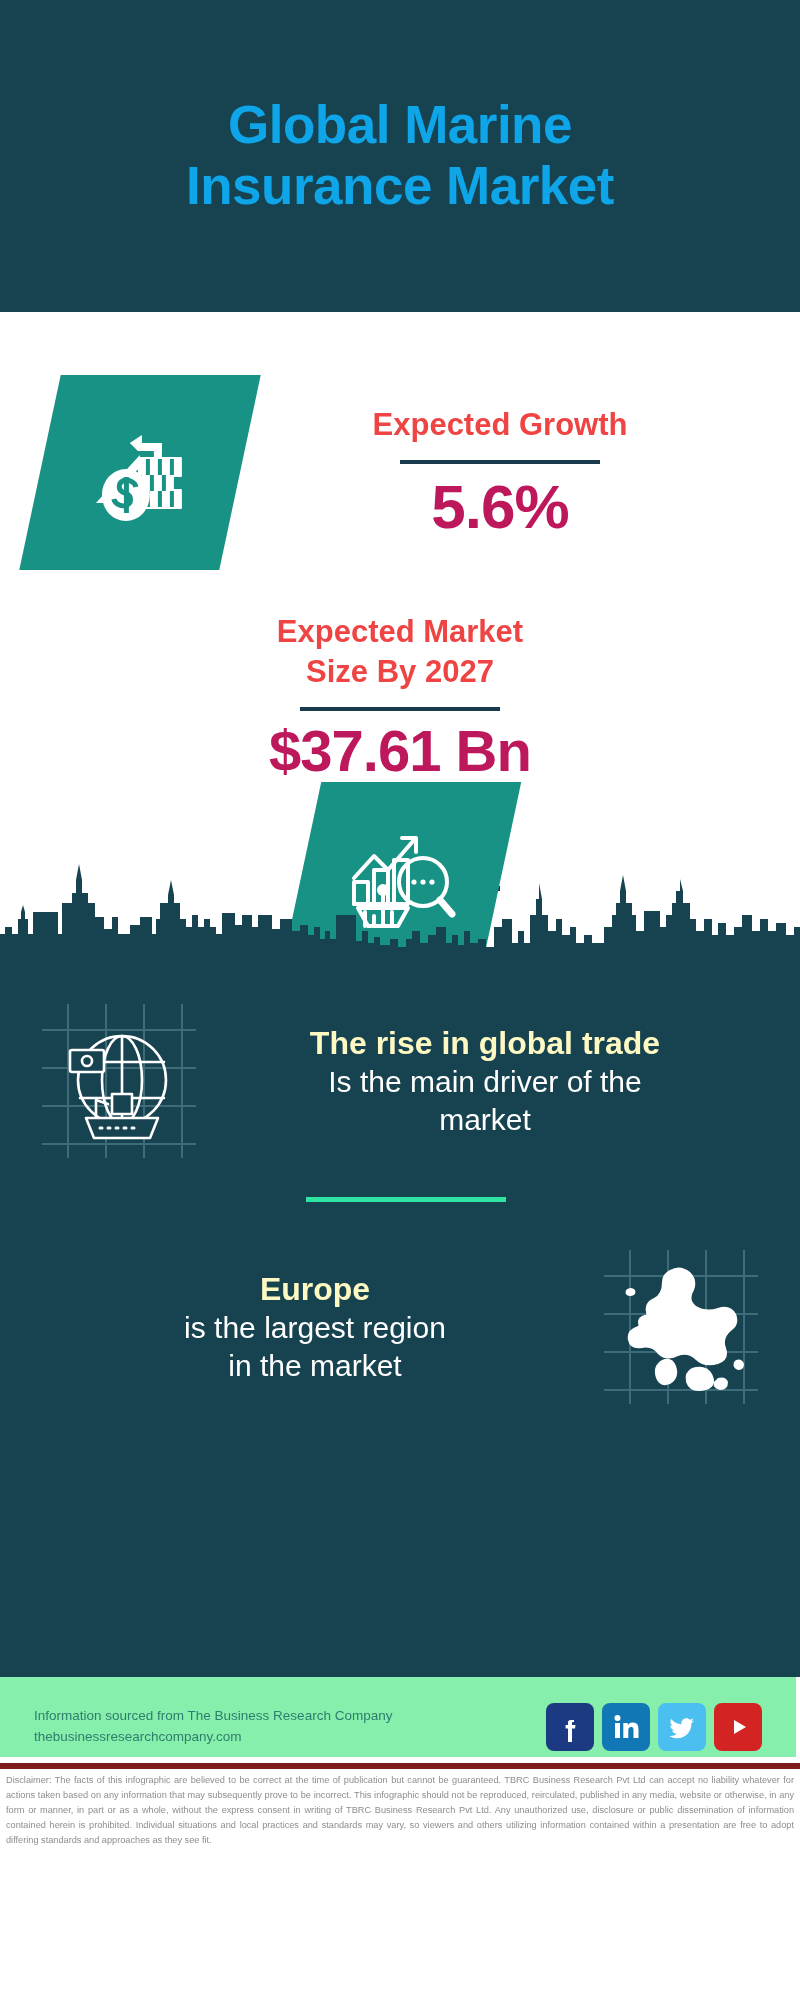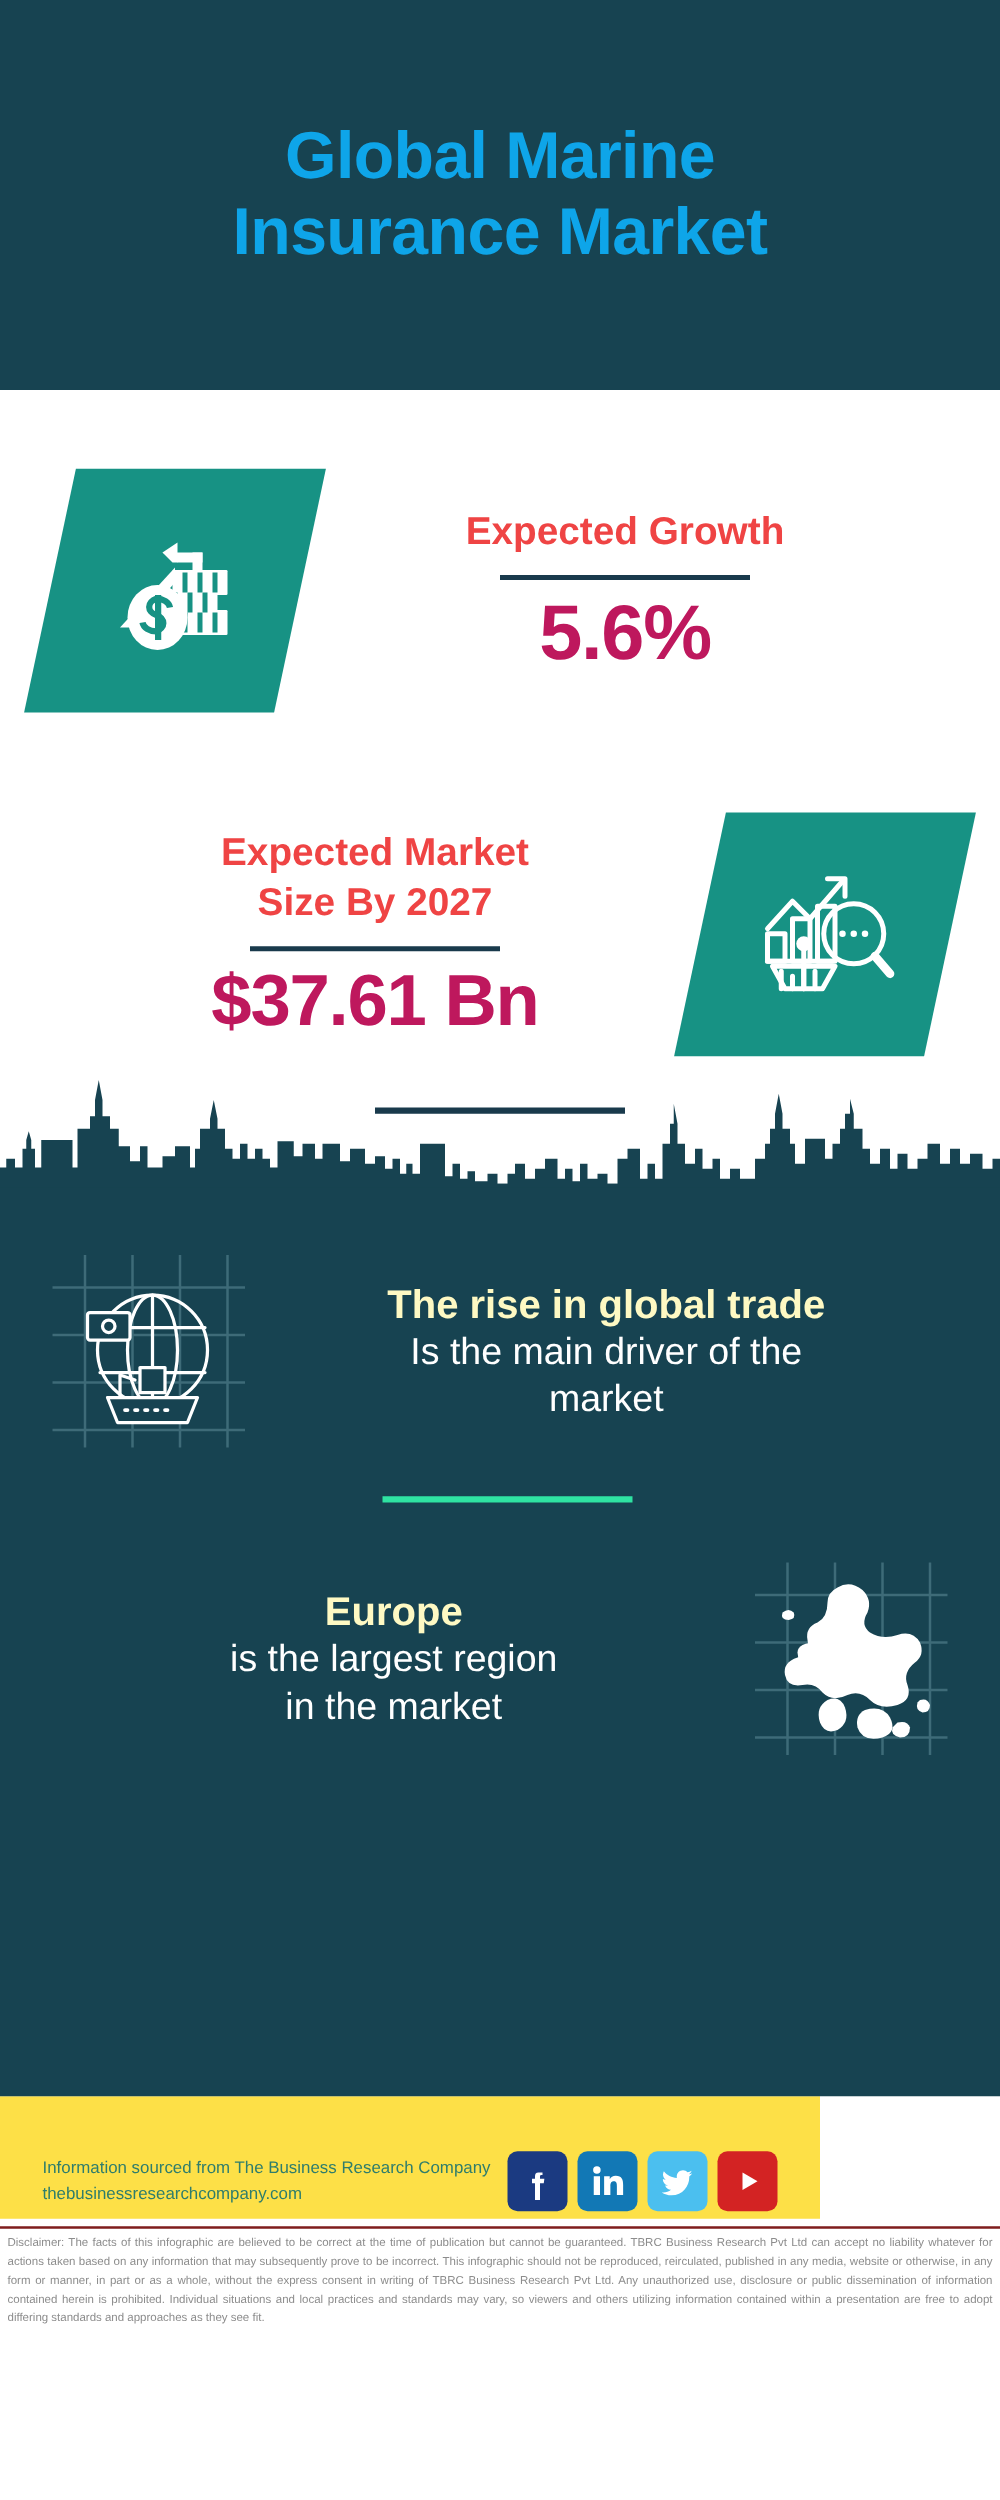--- a/index.html
+++ b/index.html
@@ -41,21 +41,21 @@
     background:#ffffff;
   }
 
   
   .stat-row {
     display:flex;
     align-items:center;
     width:800px;
   }
   .row1 { padding:20px 40px 0 40px; height:300px; }
-  .row2 { padding:0 40px; height:270px; }
+  .row2 { padding:0 40px; height:270px;flex-direction:column; }
 
   .para {
     width:200px;
     height:195px;
     background:#17928480;
     background:#179284;
     transform: skewX(-12deg);
     flex:0 0 200px;
     display:flex;
     align-items:center;
@@ -142,43 +142,43 @@
   .mint-rule {
     width:200px;
     height:5px;
     background:#2fe3a2;
     margin:0 auto;
   }
   .mint-rule-wrap { width:800px; padding-left:12px; }
 
   
   .footer {
-    width:656px;
-    background:#fde047;
-    padding:44px 34px 6px 34px;
+    width:796px;
+    background:#86efac;
+    padding:26px 34px 6px 34px;
     display:flex;
     align-items:center;
     justify-content:space-between;
   }
   .source-text { color:#2f7d6c; font-size:13.5px; line-height:1.55; }
   .socials { display:flex; gap:8px; align-items:center; }
   .soc {
     width:48px; height:48px; border-radius:8px;
     display:flex; align-items:center; justify-content:center;
   }
   .soc svg { display:block; }
 
   .disclaimer {
     width:800px;
     padding:4px 6px 0 6px;
     color:#8d8d8d;
     font-size:9.2px;
     line-height:1.62;
     text-align:justify;
-    border-top:2px solid #7f1d1d;
+    border-top:6px solid #7f1d1d;
     margin-top:6px;
   }
 </style>
 </head>
 <body>
 
 <div class="header">
   <div class="header-title">
     <div>Global Marine</div>
     <div>Insurance Market</div>

